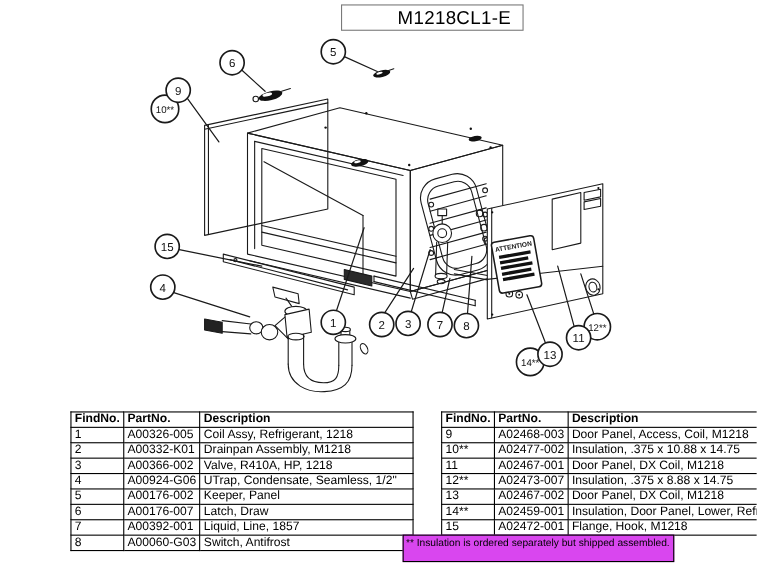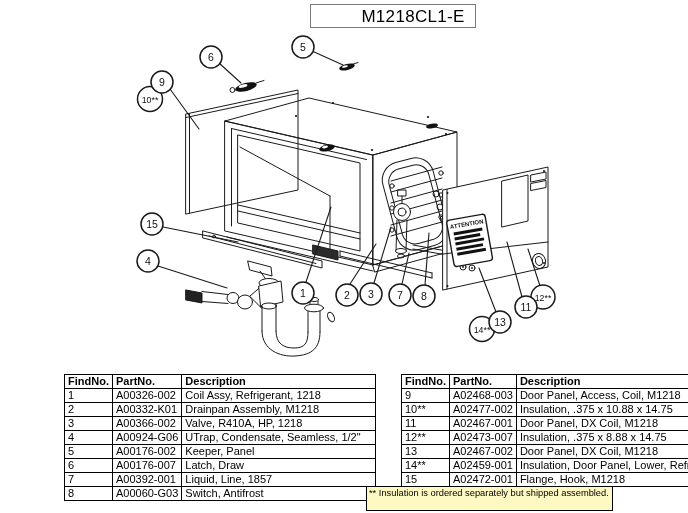--- a/index.html
+++ b/index.html
@@ -15,21 +15,21 @@
         height:13px;line-height:13px;white-space:nowrap;overflow:hidden;
         text-align:left;font-family:"Liberation Sans",sans-serif;}
   .ptable th{font-weight:bold;}
   .t-left{left:30px;top:374px;}
   .t-right{left:367px;top:374px;}
   .t-left col.c1,.t-right col.c1{width:45px;}
   .t-left col.c2{width:68px;} .t-right col.c2{width:70px;}
   .t-left col.c3{width:194px;} .t-right col.c3{width:204px;}
   .footnote-box{position:absolute;left:366px;top:486px;width:241px;height:21px;
         border:1px solid #000;font-size:9.3px;line-height:10.5px;padding:1px 2px;
-        white-space:nowrap;overflow:hidden;z-index:2;background:#fef9c3;}
+        white-space:nowrap;overflow:hidden;z-index:2;background:#d946ef;}
 </style>
 </head>
 <body>
 
 <div class="page">
 
   <div class="title-box">
     <span>M1218CL1-E</span>
   </div>
 
@@ -271,21 +271,21 @@
       <thead>
         <tr>
           <th>FindNo.</th>
           <th>PartNo.</th>
           <th>Description</th>
         </tr>
       </thead>
       <tbody>
         <tr>
           <td>1</td>
-          <td>A00326-002</td>
+          <td>A00326-005</td>
           <td>Coil Assy, Refrigerant, 1218</td>
         </tr>
         <tr>
           <td>2</td>
           <td>A00332-K01</td>
           <td>Drainpan Assembly, M1218</td>
         </tr>
         <tr>
           <td>3</td>
           <td>A00366-002</td>

